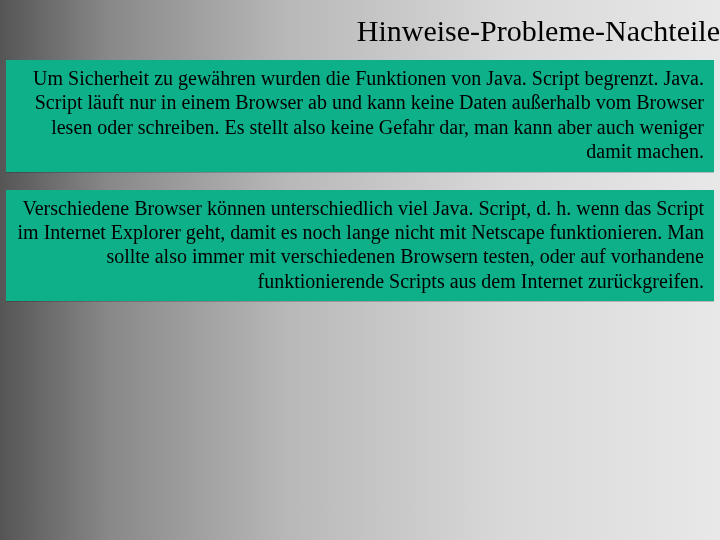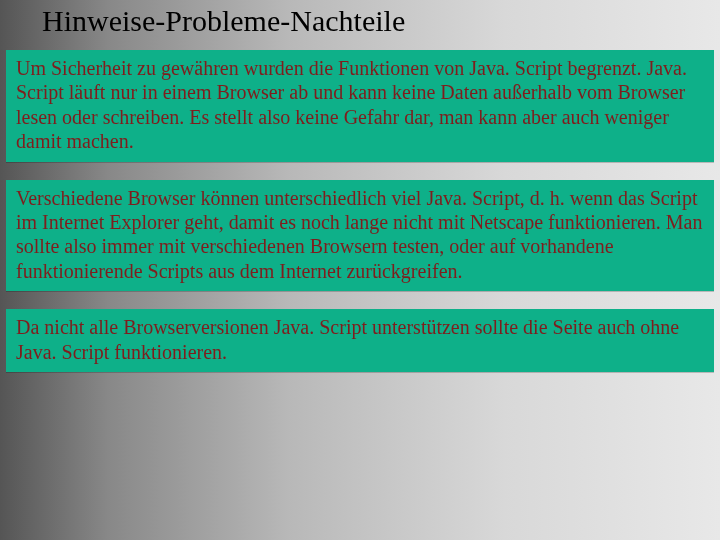--- a/index.html
+++ b/index.html
@@ -3,53 +3,51 @@
 <meta charset="utf-8">
 <style>
   * { margin: 0; padding: 0; box-sizing: border-box; }
   html, body { width: 720px; height: 540px; overflow: hidden; }
   body {
     background: linear-gradient(to right, #555555 0%, #888888 15%, #b8b8b8 40%, #d8d8d8 70%, #e8e8e8 100%);
     font-family: "Times New Roman", Times, serif;
     color: #000;
   }
   .slide {
-    padding: 4px 0 0 0;
+    padding: 14px 0 0 0;
+    text-align: right;
   }
   .title {
     font-size: 30px;
     font-weight: normal;
     margin-left: 42px;
     margin-bottom: 12px;
     color: #000;
   }
   .box {
     background: #0eb089;
     margin: 0 6px 18px 6px;
     padding: 6px 10px 8px 10px;
     box-shadow: 0 1px 0 rgba(0,0,0,0.2);
   }
   .box p {
     font-size: 20px;
     line-height: 1.22;
-    color: #7f1d1d;
+    color: #000000;
   }
 </style>
 </head>
 <body>
 
 <div class="slide">
   <h1 class="title">Hinweise-Probleme-Nachteile</h1>
 
   <div class="box">
     <p>Um Sicherheit zu gewähren wurden die Funktionen von Java. Script begrenzt.
 Java. Script läuft nur in einem Browser ab und kann keine Daten außerhalb vom Browser lesen oder schreiben.
 Es stellt also keine Gefahr dar, man kann aber auch weniger damit machen.</p>
   </div>
 
   <div class="box">
     <p>Verschiedene Browser können unterschiedlich viel Java. Script, d. h. wenn das Script im Internet Explorer geht, damit es noch lange nicht mit Netscape funktionieren. Man sollte also immer mit verschiedenen Browsern testen, oder auf vorhandene funktionierende Scripts aus dem Internet zurückgreifen.</p>
   </div>
 
-  <div class="box">
-    <p>Da nicht alle Browserversionen Java. Script unterstützen sollte die Seite auch ohne Java. Script funktionieren.</p>
-  </div>
 </div>
 
 </body></html>

